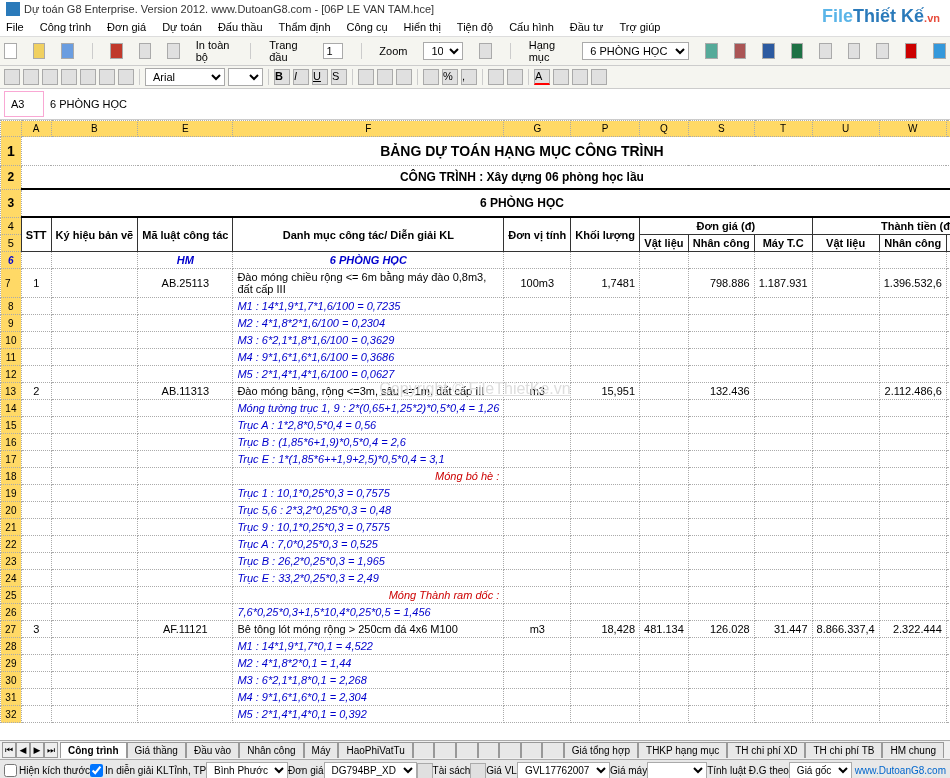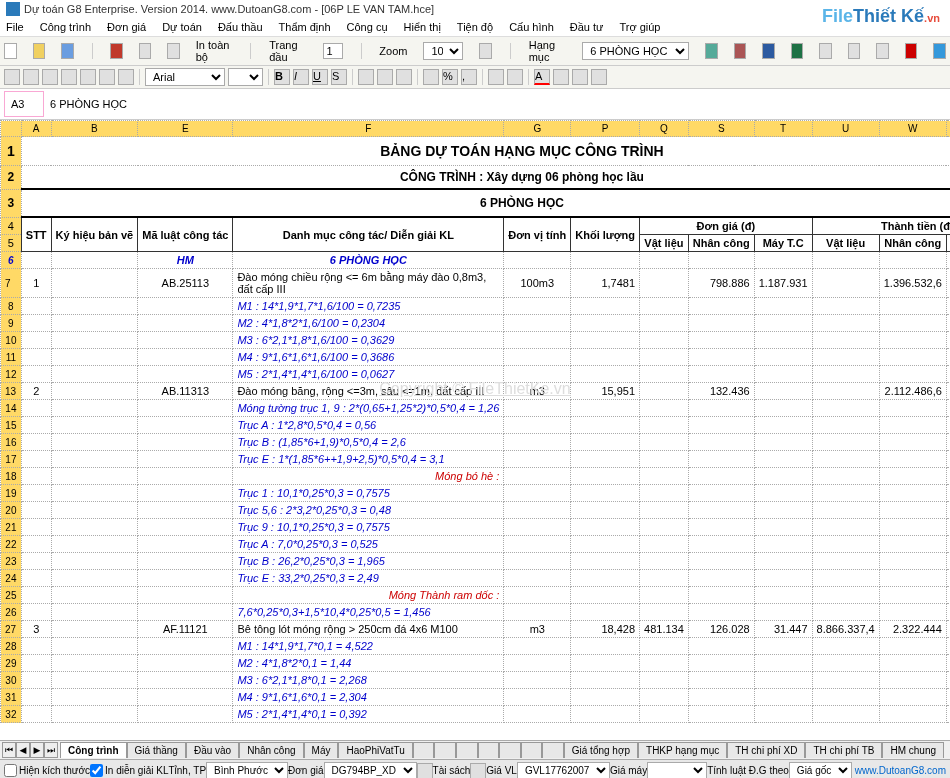--- a/index.html
+++ b/index.html
@@ -44,21 +44,21 @@
 .statusbar .chk { display: flex; align-items: center; gap: 2px; }
 .statusbar .sel { border: 1px solid #aaa; padding: 1px 3px; background: #fff; font-size: 10px; }
 .statusbar .link { color: #0066cc; }
 .watermark { position: absolute; top: 380px; left: 50%; transform: translateX(-50%); color: #ddd; font-size: 16px; pointer-events: none; z-index: 100; text-decoration: underline; }
 </style>
 </head>
 <body>
 
 <div class="titlebar">
   <span class="titlebar-icon"></span>
-  <span>Dự toán G8 Enterprise. Version 2014.   www.DutoanG8.com  - [06P LE VAN TAM.hce]</span>
+  <span>Dự toán G8 Enterprise. Version 2012.   www.DutoanG8.com  - [06P LE VAN TAM.hce]</span>
 </div>
 
 <div class="menubar">
     <span>File</span>
     <span>Công trình</span>
     <span>Đơn giá</span>
     <span>Dự toán</span>
     <span>Đấu thầu</span>
     <span>Thẩm định</span>
     <span>Công cụ</span>

